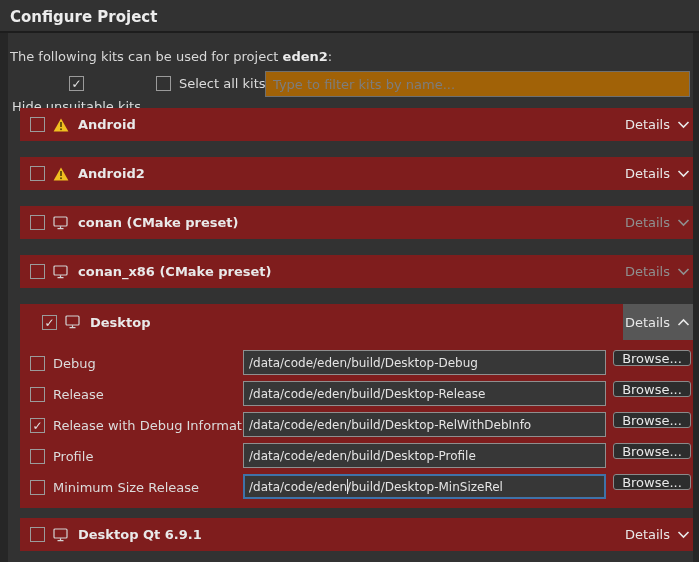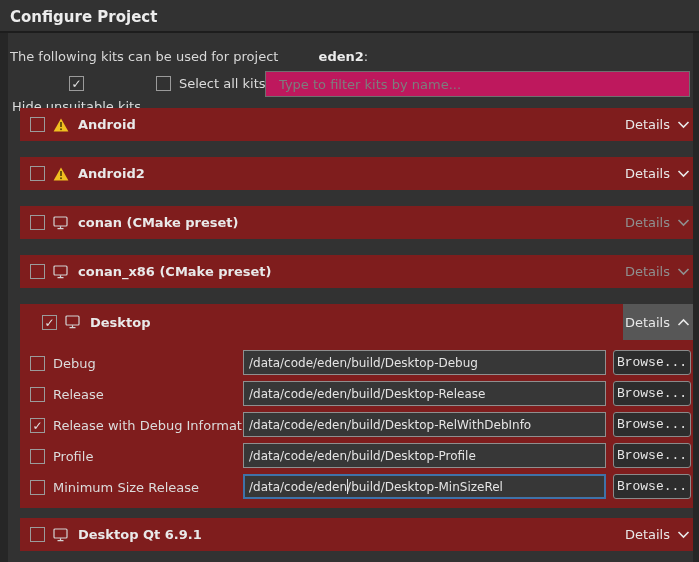--- a/index.html
+++ b/index.html
@@ -10,33 +10,33 @@
     font-family:"DejaVu Sans", sans-serif; color:#e8e8e8;
   }
   .edge-strip { position:absolute; top:33px; bottom:0; background:#262626; }
   .edge-left  { left:0; width:8px; }
   .edge-right { right:0; width:6px; }
 
   .page-title { position:absolute; left:10px; top:8px; font-size:15px; font-weight:bold; color:#ececec; }
   .title-divider { position:absolute; left:0; top:31px; width:699px; height:2px; background:#1d1d1d; }
 
   .intro { position:absolute; left:10px; top:49px; font-size:13px; color:#d8d8d8; }
-  .intro .proj { font-weight:bold; color:#ececec;margin-left:36px; }
+  .intro .proj { font-weight:bold; color:#ececec; }
 
   .chk-group { position:absolute; top:76px; display:flex; align-items:center; gap:8px; font-size:13px; color:#dcdcdc; }
   .checkbox {
     width:15px; height:15px; border:1px solid #9b9b9b; background:transparent;
     flex:0 0 15px; display:block; text-align:center;
   }
   .checkbox.checked::after { content:"\2713"; color:#e4e4e4; font-size:12px; line-height:14px; display:block; }
 
   .filter-input {
     position:absolute; left:265px; top:71px; width:425px; height:26px;
-    background:#be185d; border:1px solid #6f6f6f; color:#e6e6e6;
-    font-family:"DejaVu Sans", sans-serif; font-size:13px; padding:0 13px; outline:none;
+    background:#a16207; border:1px solid #6f6f6f; color:#e6e6e6;
+    font-family:"DejaVu Sans", sans-serif; font-size:13px; padding:0 7px; outline:none;
   }
   .filter-input::placeholder { color:#7d7d7d; }
 
   .card {
     position:absolute; left:20px; width:678px; height:33px; background:#7f1d1d;
     display:flex; align-items:center; padding:0 8px 0 10px;
   }
   .card .kit-icon { margin-left:8px; display:flex; align-items:center; }
   .kit-name { margin-left:9px; font-size:13px; font-weight:bold; color:#e9e9e9; white-space:nowrap; }
   .spacer { flex:1; }
@@ -63,21 +63,21 @@
   .cfg-row { position:absolute; left:0; width:678px; height:26px; display:flex; align-items:center; padding-left:10px; }
   .cfg-label { margin-left:8px; font-size:13px; color:#dcdcdc; white-space:nowrap; }
   .input-wrap { position:absolute; left:223px; top:0; width:363px; height:25px; }
   .input-wrap input {
     width:100%; height:100%; background:#373737; border:1px solid #8f8f8f; color:#e4e4e4;
     font-family:"DejaVu Sans", sans-serif; font-size:12px; padding:0 5px; outline:none;
   }
   .input-wrap.focused input { border:2px solid #3f72a8; padding:0 4px; }
   .caret { display:none; position:absolute; left:104px; top:5px; width:1px; height:15px; background:#e0e0e0; }
   .input-wrap.focused .caret { display:block; }
-  .browse-btn { position:absolute; left:593px; top:0; width:78px; height:25px;font-family:Liberation Mono, monospace; }
+  .browse-btn { position:absolute; left:593px; top:0; width:78px; height:16px; }
 </style>
 </head>
 <body>
 
 <div class="screen">
 
   <div class="page-title">Configure Project</div>
   <div class="title-divider"></div>
 
   <div class="intro"><span>The following kits can be used for project </span><span class="proj">eden2</span><span>:</span></div>

